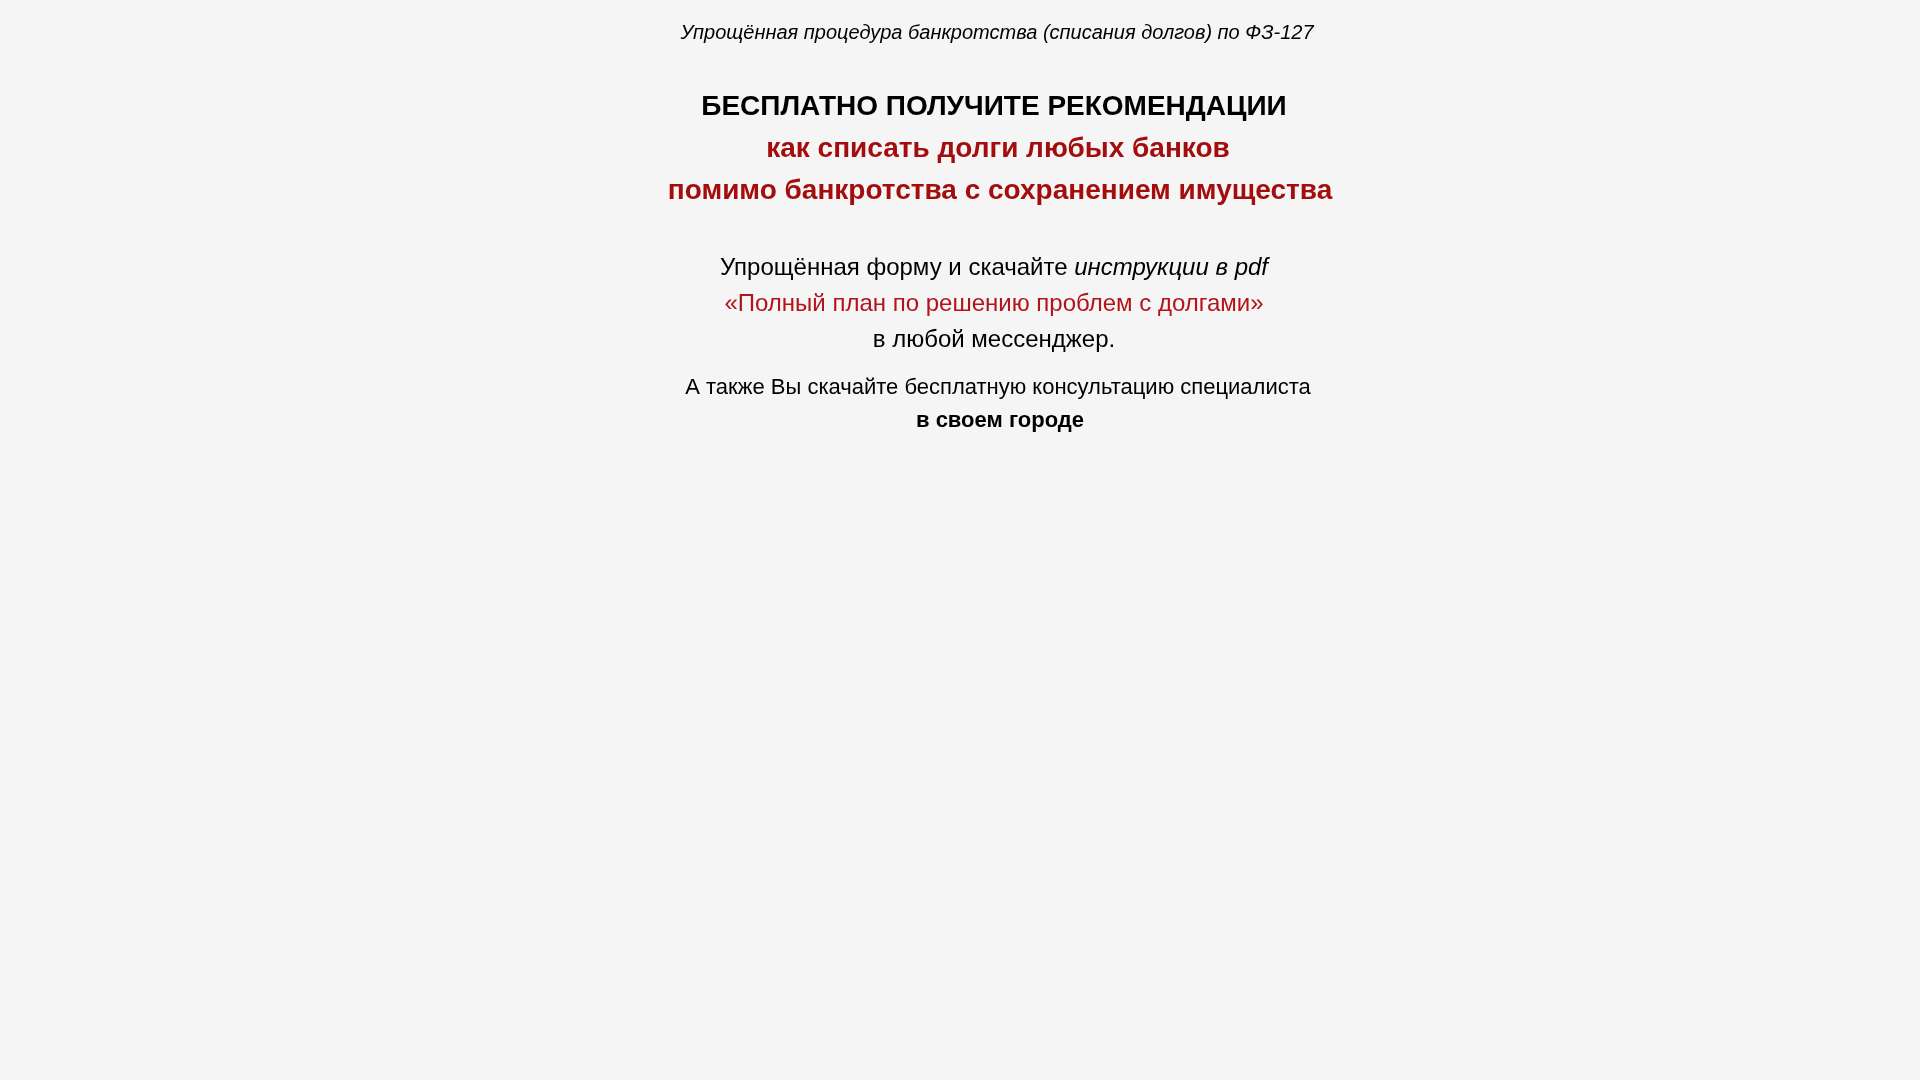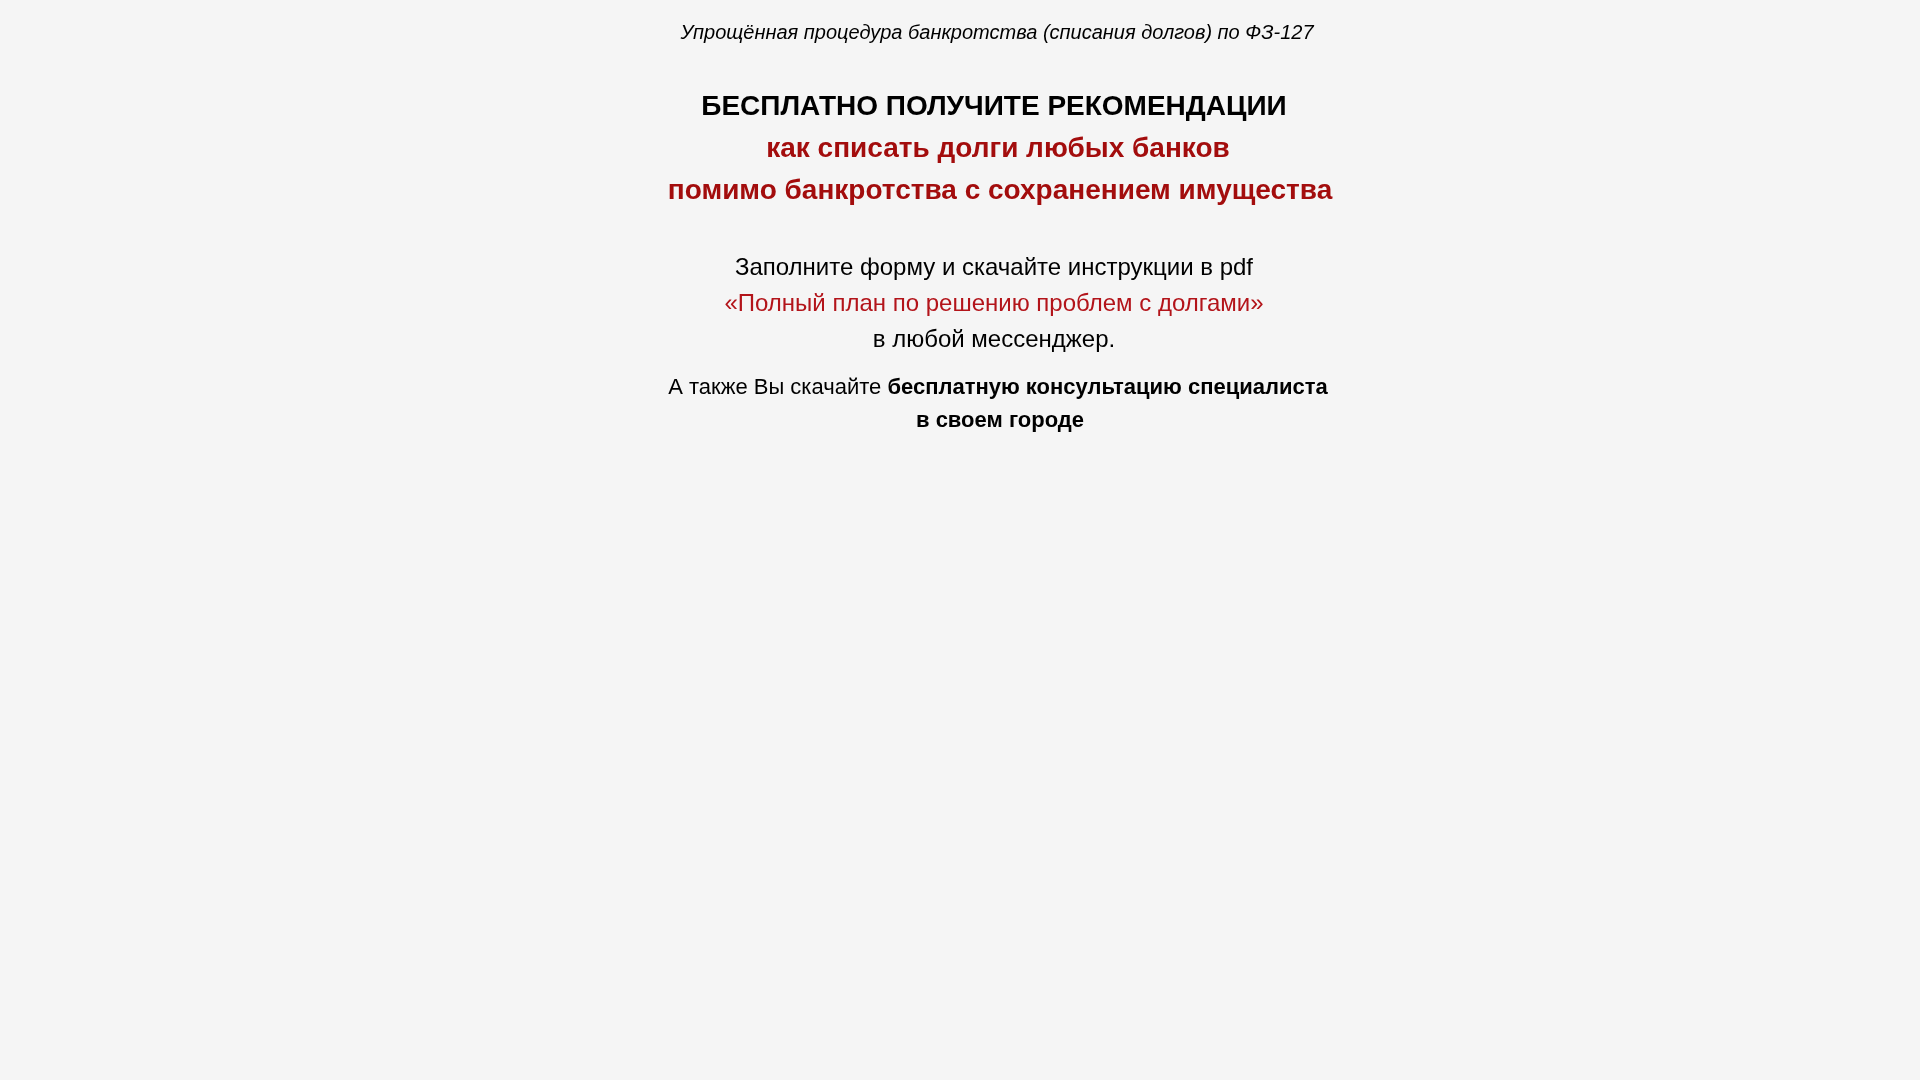--- a/index.html
+++ b/index.html
@@ -70,37 +70,37 @@
       font-size: 22px;
       line-height: 28px;
     }
     .line-city {
       top: 406px;
       left: 40px;
       font-size: 22px;
       line-height: 28px;
       font-weight: bold;
     }
-    .em { }
-    .b { font-weight: bold; }
+    .em { font-style: italic; }
+    .b { font-weight: normal; }
   </style>
 </head>
 <body>
 
 <div class="page">
 
   <div class="center top-note">Упрощённая процедура банкротства (списания долгов) по ФЗ-127</div>
 
   <div class="center headline-black">БЕСПЛАТНО ПОЛУЧИТЕ РЕКОМЕНДАЦИИ</div>
 
   <div class="center headline-red-1 red">как списать долги любых банков</div>
 
   <div class="center headline-red-2 red">помимо банкротства с сохранением имущества</div>
 
-  <div class="center body-line line-fill"><span>Заполните форму и скачайте </span><span class="em">инструкции в pdf</span></div>
+  <div class="center body-line line-fill"><span>Упрощённая форму и скачайте </span><span class="em">инструкции в pdf</span></div>
 
   <div class="center body-line line-plan red-light">«Полный план по решению проблем с долгами»</div>
 
   <div class="center body-line line-msg">в любой мессенджер.</div>
 
   <div class="center line-also"><span>А также Вы скачайте </span><span class="b">бесплатную консультацию специалиста</span></div>
 
   <div class="center line-city">в своем городе</div>
 
 </div>

